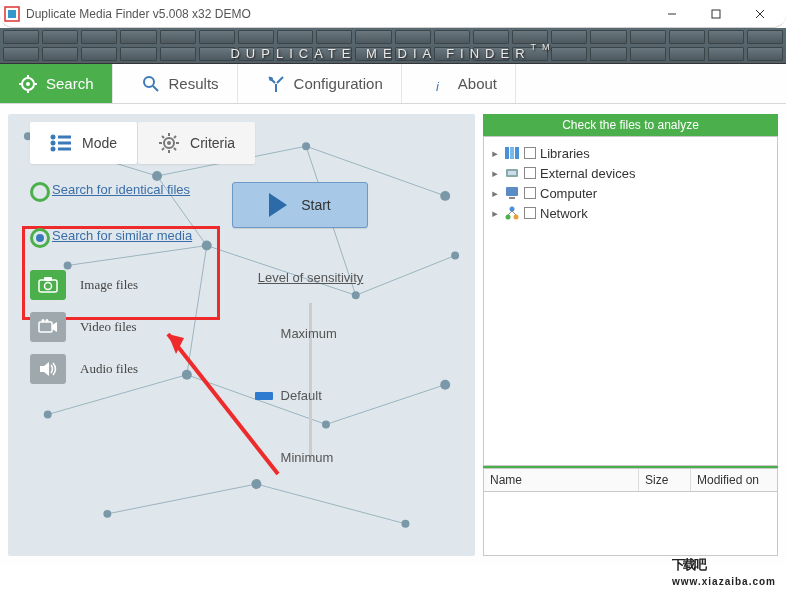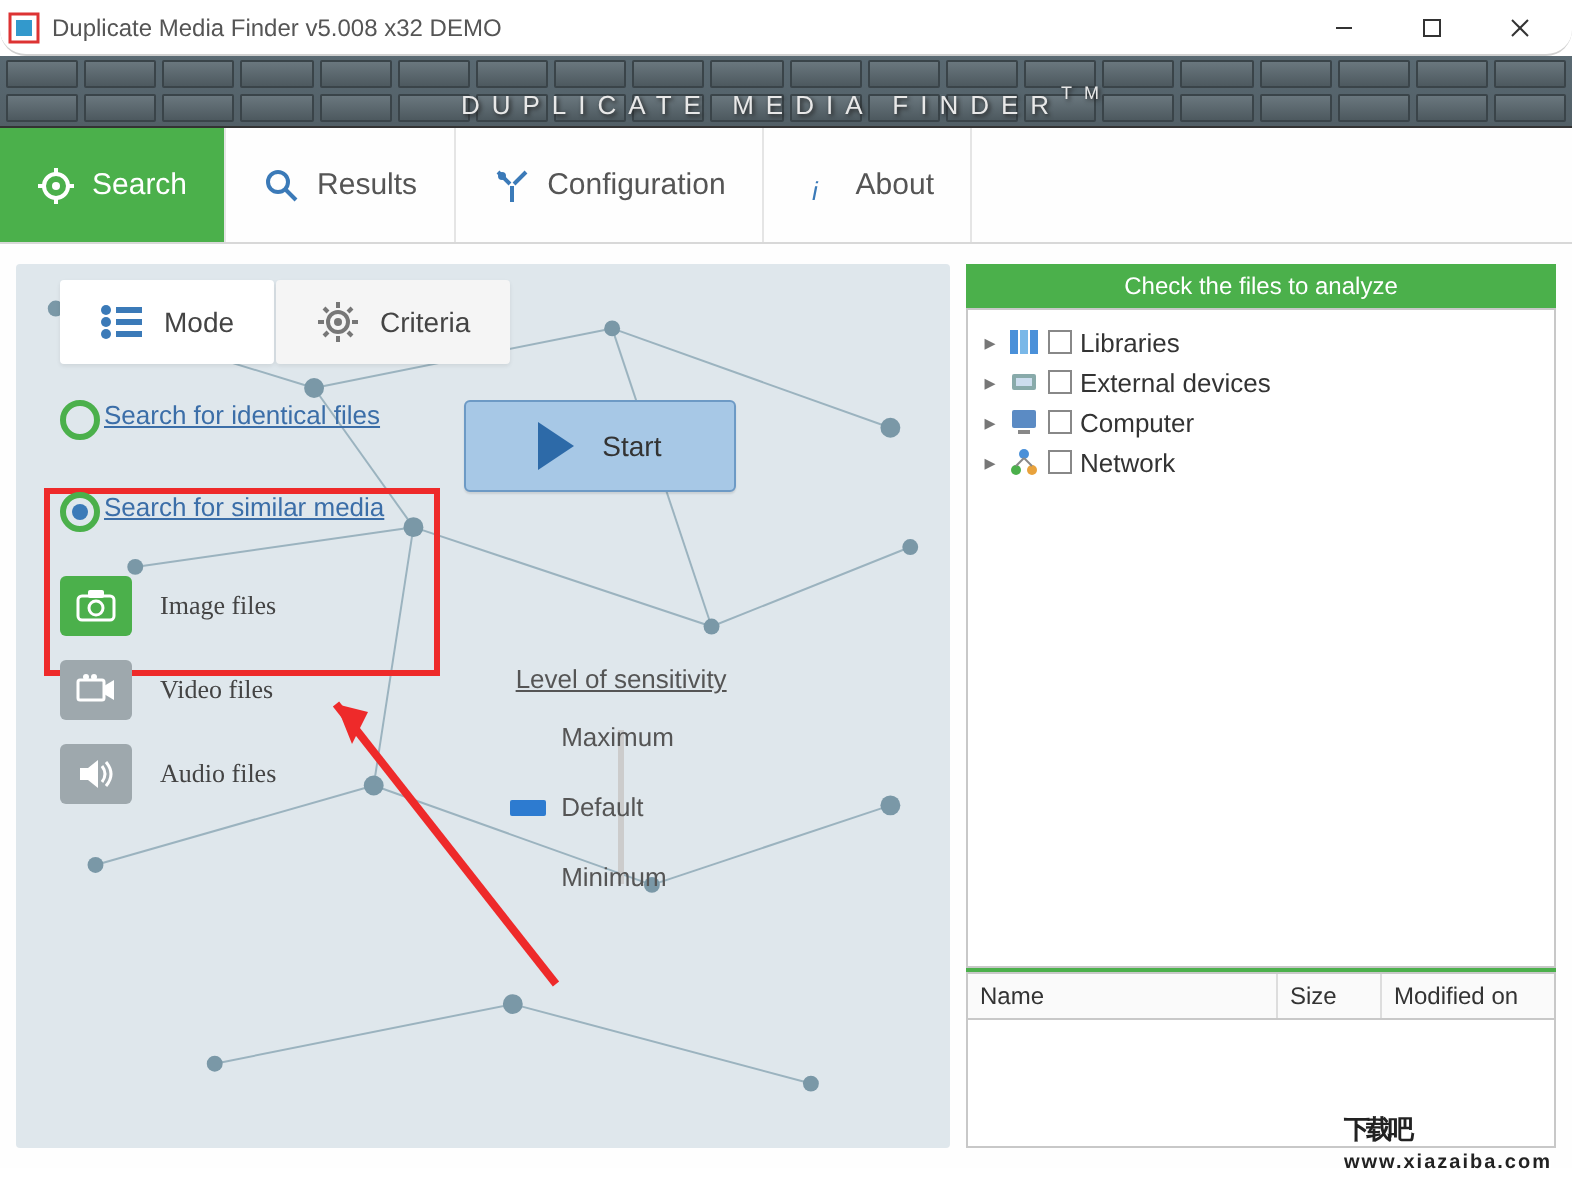--- a/index.html
+++ b/index.html
@@ -13,21 +13,21 @@
 
 
 .banner { height: 36px; background: linear-gradient(#5a6a73 0%, #525f66 100%); display: flex; align-items: flex-end; justify-content: center; position: relative; border-bottom: 1px solid #333; }
 .banner-grid { position: absolute; inset: 0; display: flex; flex-direction: column; justify-content: space-between; padding: 2px 3px; }
 .banner-row { display: flex; gap: 3px; }
 .banner-cell { flex: 1; height: 14px; background: linear-gradient(#6a777e, #4d595f); border: 1px solid #3a4449; border-radius: 1px; }
 .banner-text { position: relative; z-index: 1; color: #e8e8e8; font-size: 20px; letter-spacing: 6px; font-weight: 300; text-shadow: 1px 1px 2px #222; }
 .banner-tm { font-size: 9px; vertical-align: super; }
 
 
-.main-tabs { height: 58px; background: #fefefe; border-bottom: 1px solid #d8d8d8; display: flex; }
+.main-tabs { height: 40px; background: #fefefe; border-bottom: 1px solid #d8d8d8; display: flex; gap: 10px; }
 .main-tab { display: flex; align-items: center; padding: 0 18px; gap: 8px; border-right: 1px solid #e5e5e5; color: #555; cursor: pointer; }
 .main-tab.active { background: #4bb04b; color: #fff; }
 .main-tab .tab-icon { width: 20px; height: 20px; display: flex; align-items: center; justify-content: center; }
 
 
 .content { display: flex; height: 462px; padding: 10px 8px; gap: 8px; background: #fefefe; }
 .left-panel { flex: 1; position: relative; }
 .right-panel { width: 295px; display: flex; flex-direction: column; }
 
 
@@ -59,24 +59,24 @@
 
 .media-row { display: flex; gap: 30px; }
 .media-types { display: flex; flex-direction: column; gap: 12px; }
 .media-item { display: flex; align-items: center; gap: 14px; cursor: pointer; }
 .media-icon { width: 36px; height: 30px; background: #4bb04b; border-radius: 3px; display: flex; align-items: center; justify-content: center; color: #fff; }
 .media-icon.off { background: #9ea8ad; }
 .media-label { color: #444; font-family: Liberation Serif, serif; }
 
 
 .sensitivity { flex: 1; display: flex; flex-direction: column; align-items: center; }
-.sens-title { color: #555; text-decoration: underline; margin-bottom: 10px; margin-top: 44px; }
+.sens-title { color: #555; text-decoration: underline; margin-bottom: 10px; }
 .sens-scale { display: flex; flex-direction: column; align-items: center; gap: 20px; position: relative; padding: 4px 0;}
 .sens-track { position: absolute; width: 3px; top: 8px; bottom: 8px; background: #ccc; }
-.sens-row { display: flex; align-items: center; gap: 18px; position: relative; }
+.sens-row { display: flex; align-items: center; gap: 18px; position: relative; margin-top: 27px; }
 .sens-thumb { width: 18px; height: 8px; background: #2d7bd0; border-radius: 1px; position: absolute; left: -26px; }
 .sens-label { color: #555; min-width: 60px; }
 
 
 .red-box { position: absolute; border: 3px solid #ee2a2a; pointer-events: none; }
 .red-arrow { position: absolute; pointer-events: none; }
 
 
 .section-header { background: #4bb04b; color: #fff; text-align: center; padding: 4px 0; font-size: 12px; }
 .tree { border: 1px solid #c8c8c8; padding: 6px 4px; flex: 0 0 auto; height: 330px; background: #fff; overflow: auto;}

